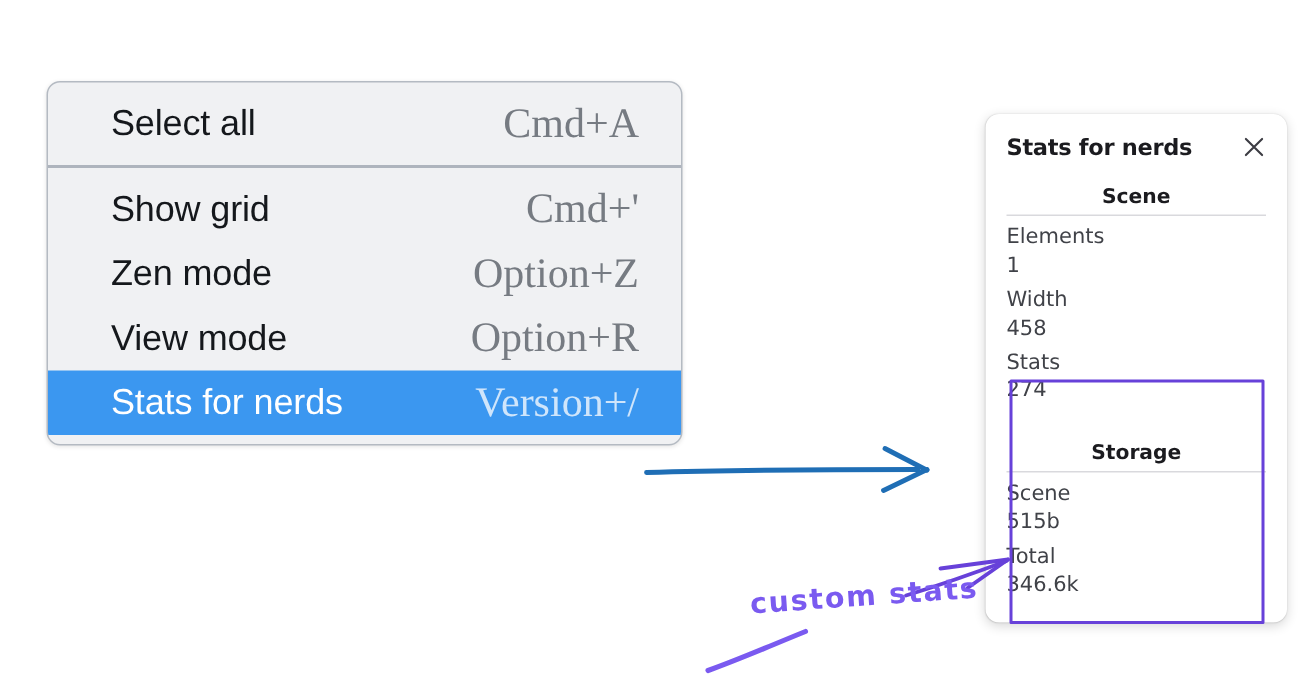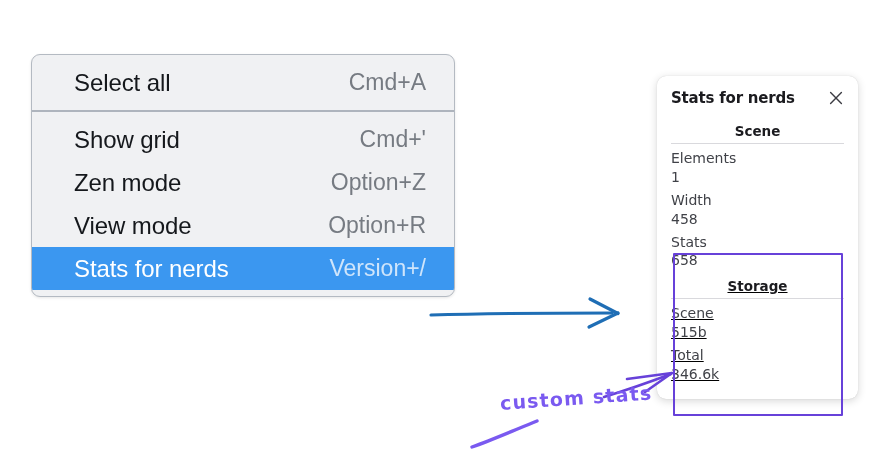--- a/index.html
+++ b/index.html
@@ -46,23 +46,24 @@
     box-sizing: border-box;
     cursor: default;
   }
   .menu-item .mi-label {
     font-size: 24px;
     color: #15181c;
     letter-spacing: -0.1px;
     white-space: nowrap;
   }
   .menu-item .mi-shortcut {
-    font-size: 23px;
+    font-size: 28px;
     color: #767b82;
     white-space: nowrap;
+    font-family: Liberation Serif, serif;
   }
   .menu-item.selected {
     background: #3b97f0;
   }
   .menu-item.selected .mi-label {
     color: #ffffff;
   }
   .menu-item.selected .mi-shortcut {
     color: #cfe5fb;
   }
@@ -213,25 +214,25 @@
     <div class="stats-row">
       <span class="sr-key">Elements</span>
       <span class="sr-val">1</span>
     </div>
     <div class="stats-row">
       <span class="sr-key">Width</span>
       <span class="sr-val">458</span>
     </div>
     <div class="stats-row">
       <span class="sr-key">Stats</span>
-      <span class="sr-val">658</span>
-    </div>
-  </div>
-
-  <div style="margin-top:4px;text-decoration:underline;">
+      <span class="sr-val">274</span>
+    </div>
+  </div>
+
+  <div style="margin-top:20px;">
     <div class="stats-group-heading">Storage</div>
     <div class="stats-rule"></div>
     <div class="stats-row">
       <span class="sr-key">Scene</span>
       <span class="sr-val">515b</span>
     </div>
     <div class="stats-row">
       <span class="sr-key">Total</span>
       <span class="sr-val">346.6k</span>
     </div>

